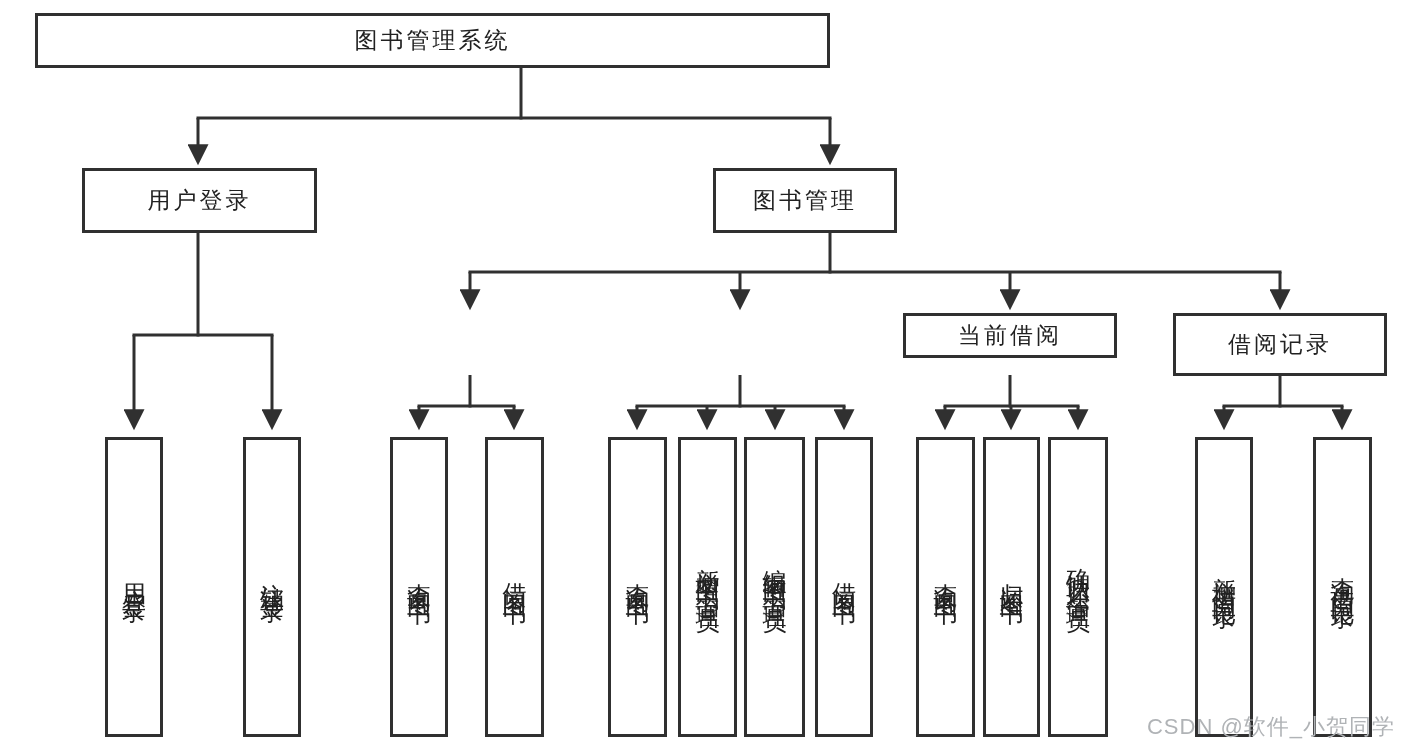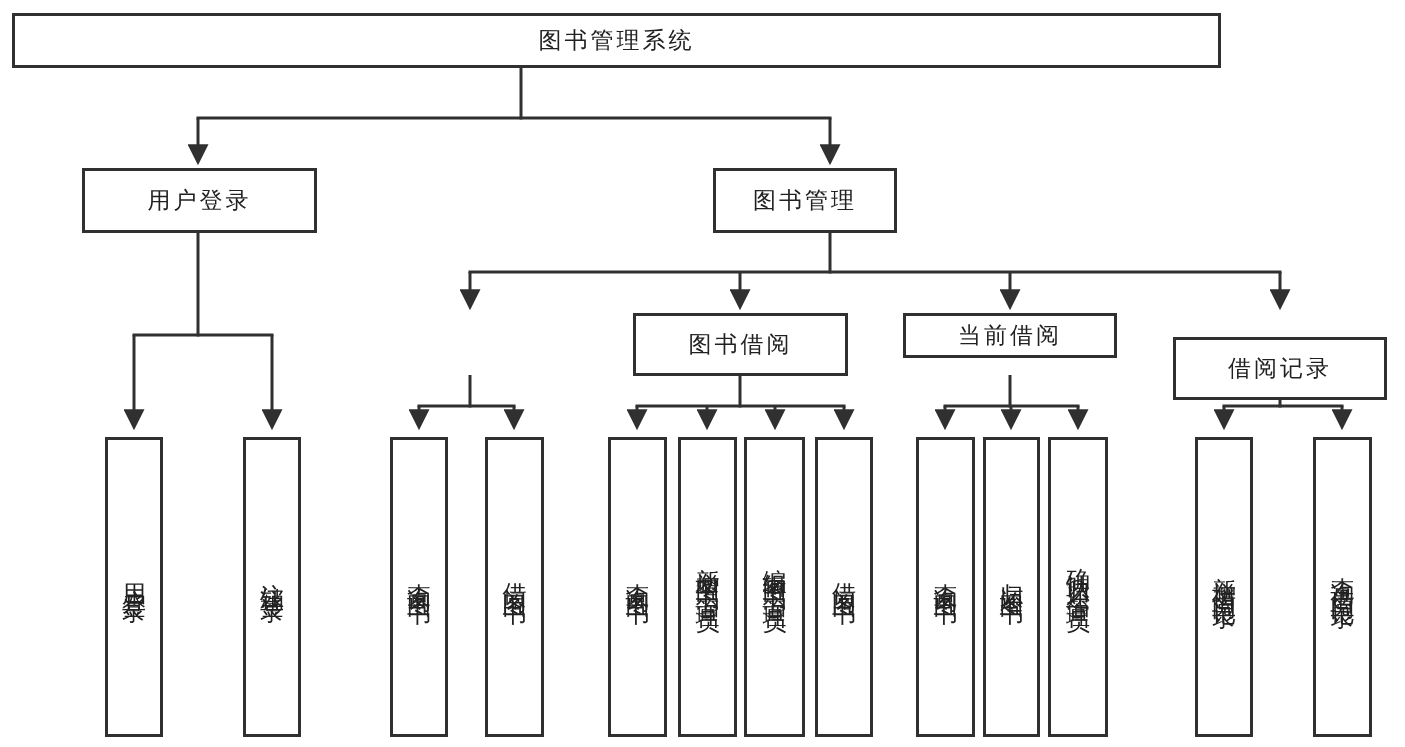--- a/index.html
+++ b/index.html
@@ -99,28 +99,27 @@
       <line x1="1011" y1="406" x2="1011" y2="426" marker-end="url(#ah)"></line>
       <line x1="1078" y1="406" x2="1078" y2="426" marker-end="url(#ah)"></line>
 
       <line x1="1280" y1="375" x2="1280" y2="407.5"></line>
       <line x1="1222.5" y1="406" x2="1343.5" y2="406"></line>
       <line x1="1224" y1="406" x2="1224" y2="426" marker-end="url(#ah)"></line>
       <line x1="1342" y1="406" x2="1342" y2="426" marker-end="url(#ah)"></line>
     </g>
   </svg>
 
-  <div class="box hbox" style="left:12px; top:13px; width:1209px; height:55px;">图书管理系统</div>
+  <div class="box hbox" style="left:35px; top:13px; width:795px; height:55px;">图书管理系统</div>
 
   <div class="box hbox" style="left:82px; top:168px; width:235px; height:65px;">用户登录</div>
   <div class="box hbox" style="left:713px; top:168px; width:184px; height:65px;">图书管理</div>
 
-  <div class="box hbox" style="left:633px; top:313px; width:215px; height:63px;">图书借阅</div>
   <div class="box hbox" style="left:903px; top:313px; width:214px; height:45px;">当前借阅</div>
-  <div class="box hbox" style="left:1173px; top:313px; width:214px; height:63px;margin-top:24px;">借阅记录</div>
+  <div class="box hbox" style="left:1173px; top:313px; width:214px; height:63px;">借阅记录</div>
 
   <div class="box leaf" style="left:105px; top:437px; width:58px; height:300px;">
     <span class="vtext">用户登录</span>
   </div>
   <div class="box leaf" style="left:243px; top:437px; width:58px; height:300px;">
     <span class="vtext">注销登录</span>
   </div>
 
   <div class="box leaf" style="left:390px; top:437px; width:58px; height:300px;">
     <span class="vtext">查询图书</span>
@@ -152,14 +151,15 @@
     <span class="vtext">确认归还（管理员）</span>
   </div>
 
   <div class="box leaf" style="left:1195px; top:437px; width:58px; height:300px;">
     <span class="vtext">新增借阅记录</span>
   </div>
   <div class="box leaf" style="left:1313px; top:437px; width:59px; height:300px;">
     <span class="vtext">查询借阅记录</span>
   </div>
 
+  <div class="watermark">CSDN @软件_小贺同学</div>
 
 </div>
 
 </body></html>

